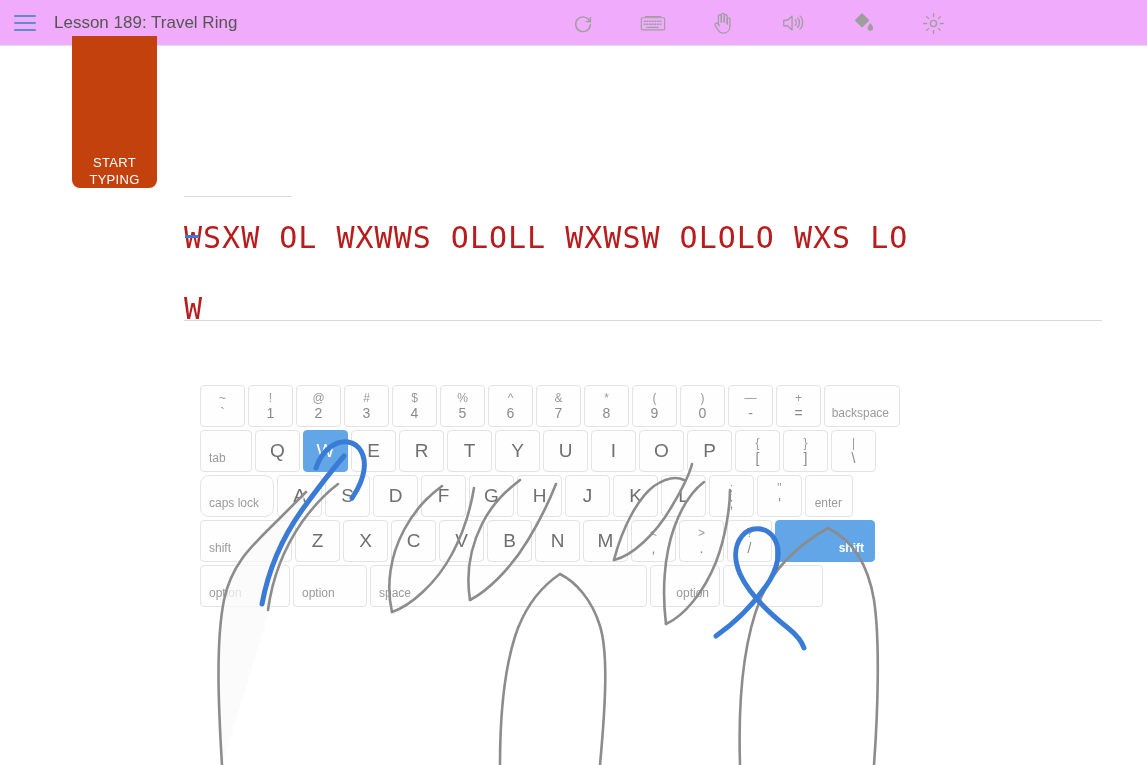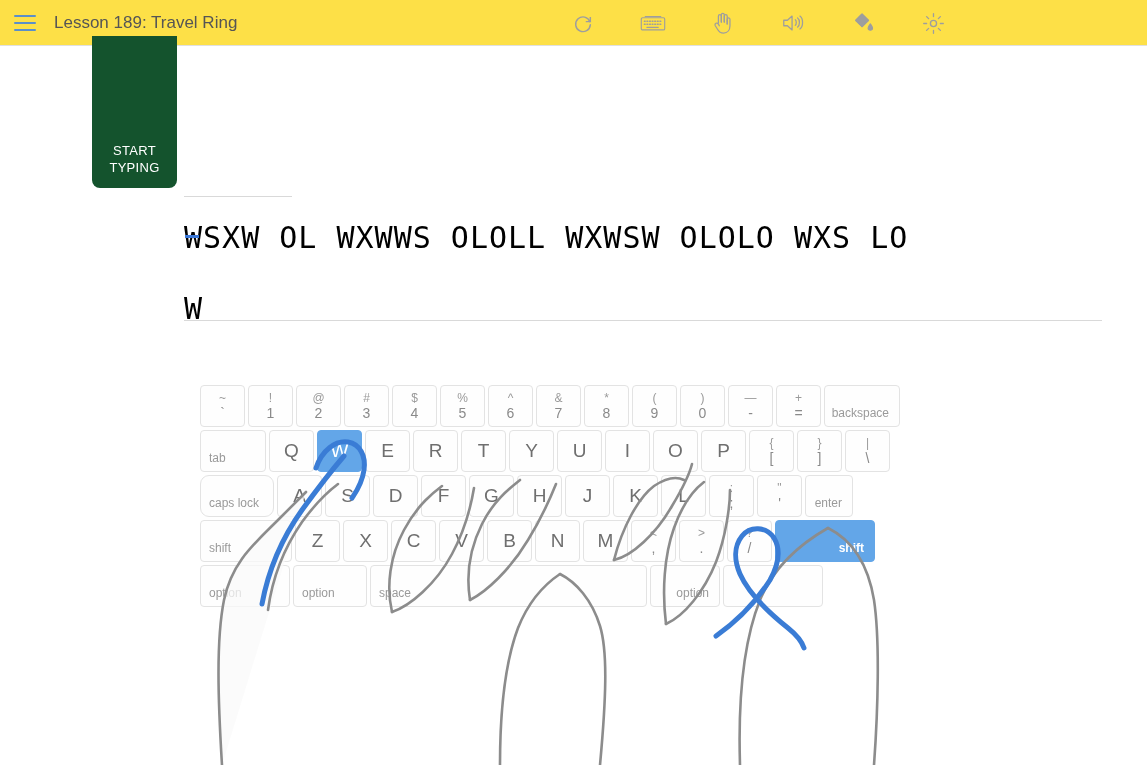--- a/index.html
+++ b/index.html
@@ -9,21 +9,21 @@
     background: #ffffff;
     font-family: "Liberation Sans", sans-serif;
     overflow: hidden;
   }
 
   
   .header {
     position: relative;
     height: 46px;
     width: 100%;
-    background: #fde047;
+    background: #f0abfc;
     border-bottom: 1px solid #e0e0e0;
     display: flex;
     align-items: center;
   }
   .hamburger {
     width: 22px; height: 16px;
     margin-left: 14px; margin-right: 18px;
     display: flex; flex-direction: column; justify-content: space-between;
     cursor: pointer;
   }
@@ -48,29 +48,28 @@
     width: 70px; height: 46px;
     display: flex; align-items: center; justify-content: center;
     cursor: pointer;
     color: #9e9e9e;
   }
   .tool-btn svg { display: block; }
 
   
   .start-panel {
     position: absolute;
-    left: 92px; top: 36px;
+    left: 72px; top: 36px;
     width: 85px; height: 152px;
-    background: #14532d;
+    background: #c2410c;
     border-radius: 0 0 8px 8px;
     color: #ffffff;
     display: flex;
     align-items: flex-end;
     justify-content: center;
-    padding-bottom: 12px;
     cursor: pointer;
   }
   .start-panel .lbl {
     font-size: 13px;
     line-height: 17px;
     text-align: center;
     letter-spacing: .3px;
   }
 
   
@@ -83,21 +82,21 @@
     position: absolute;
     left: 0; top: 0;
     width: 108px; height: 1px;
     background: #d9d9d9;
   }
   .text-lines {
     padding-top: 6px;
     font-family: "DejaVu Sans Mono", monospace;
     font-size: 30px;
     letter-spacing: 1px;
-    color: #000000;
+    color: #b91c1c;
     line-height: 71px;
     white-space: pre;
   }
   .cursor-char {
     position: relative;
   }
   .cursor-char::after {
     content: "";
     position: absolute;
     left: 1px; right: 4px;
@@ -160,21 +159,21 @@
     padding: 12px 10px 6px 0;
   }
   .key.active {
     background: #63a6e8;
     border-color: #63a6e8;
     color: #ffffff;
   }
   .key.active.mod.right { color: #ffffff; font-weight: 600; }
   .key.blank { }
 
-  .w-tab      { width: 66px; }
+  .w-tab      { width: 52px; }
   .w-bksp     { width: 76px; }
   .w-caps     { width: 74px; border-radius: 9px; }
   .w-enter    { width: 48px; }
   .w-shift-l  { width: 92px; }
   .w-shift-r  { width: 100px; }
   .w-ctrl     { width: 90px; }
   .w-opt      { width: 74px; }
   .w-space    { width: 277px; }
   .w-opt2     { width: 70px; }
   .w-cmd      { width: 100px; }

